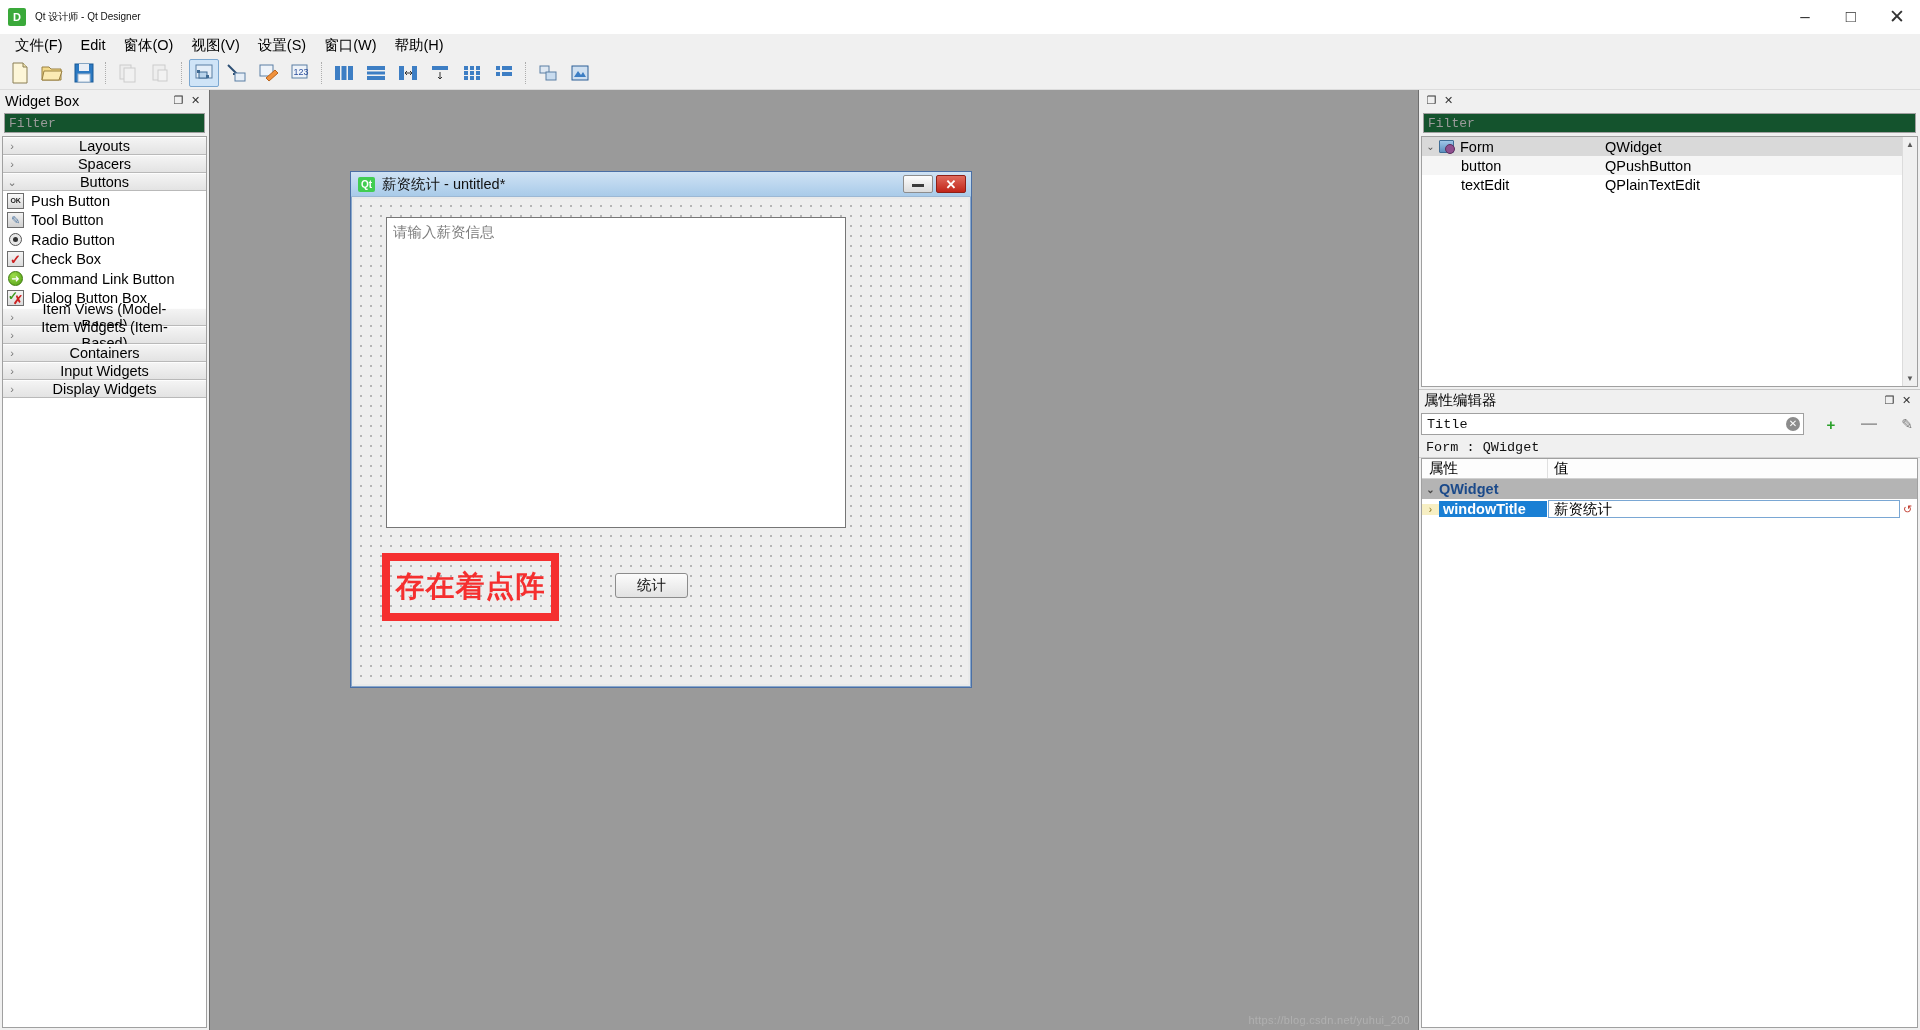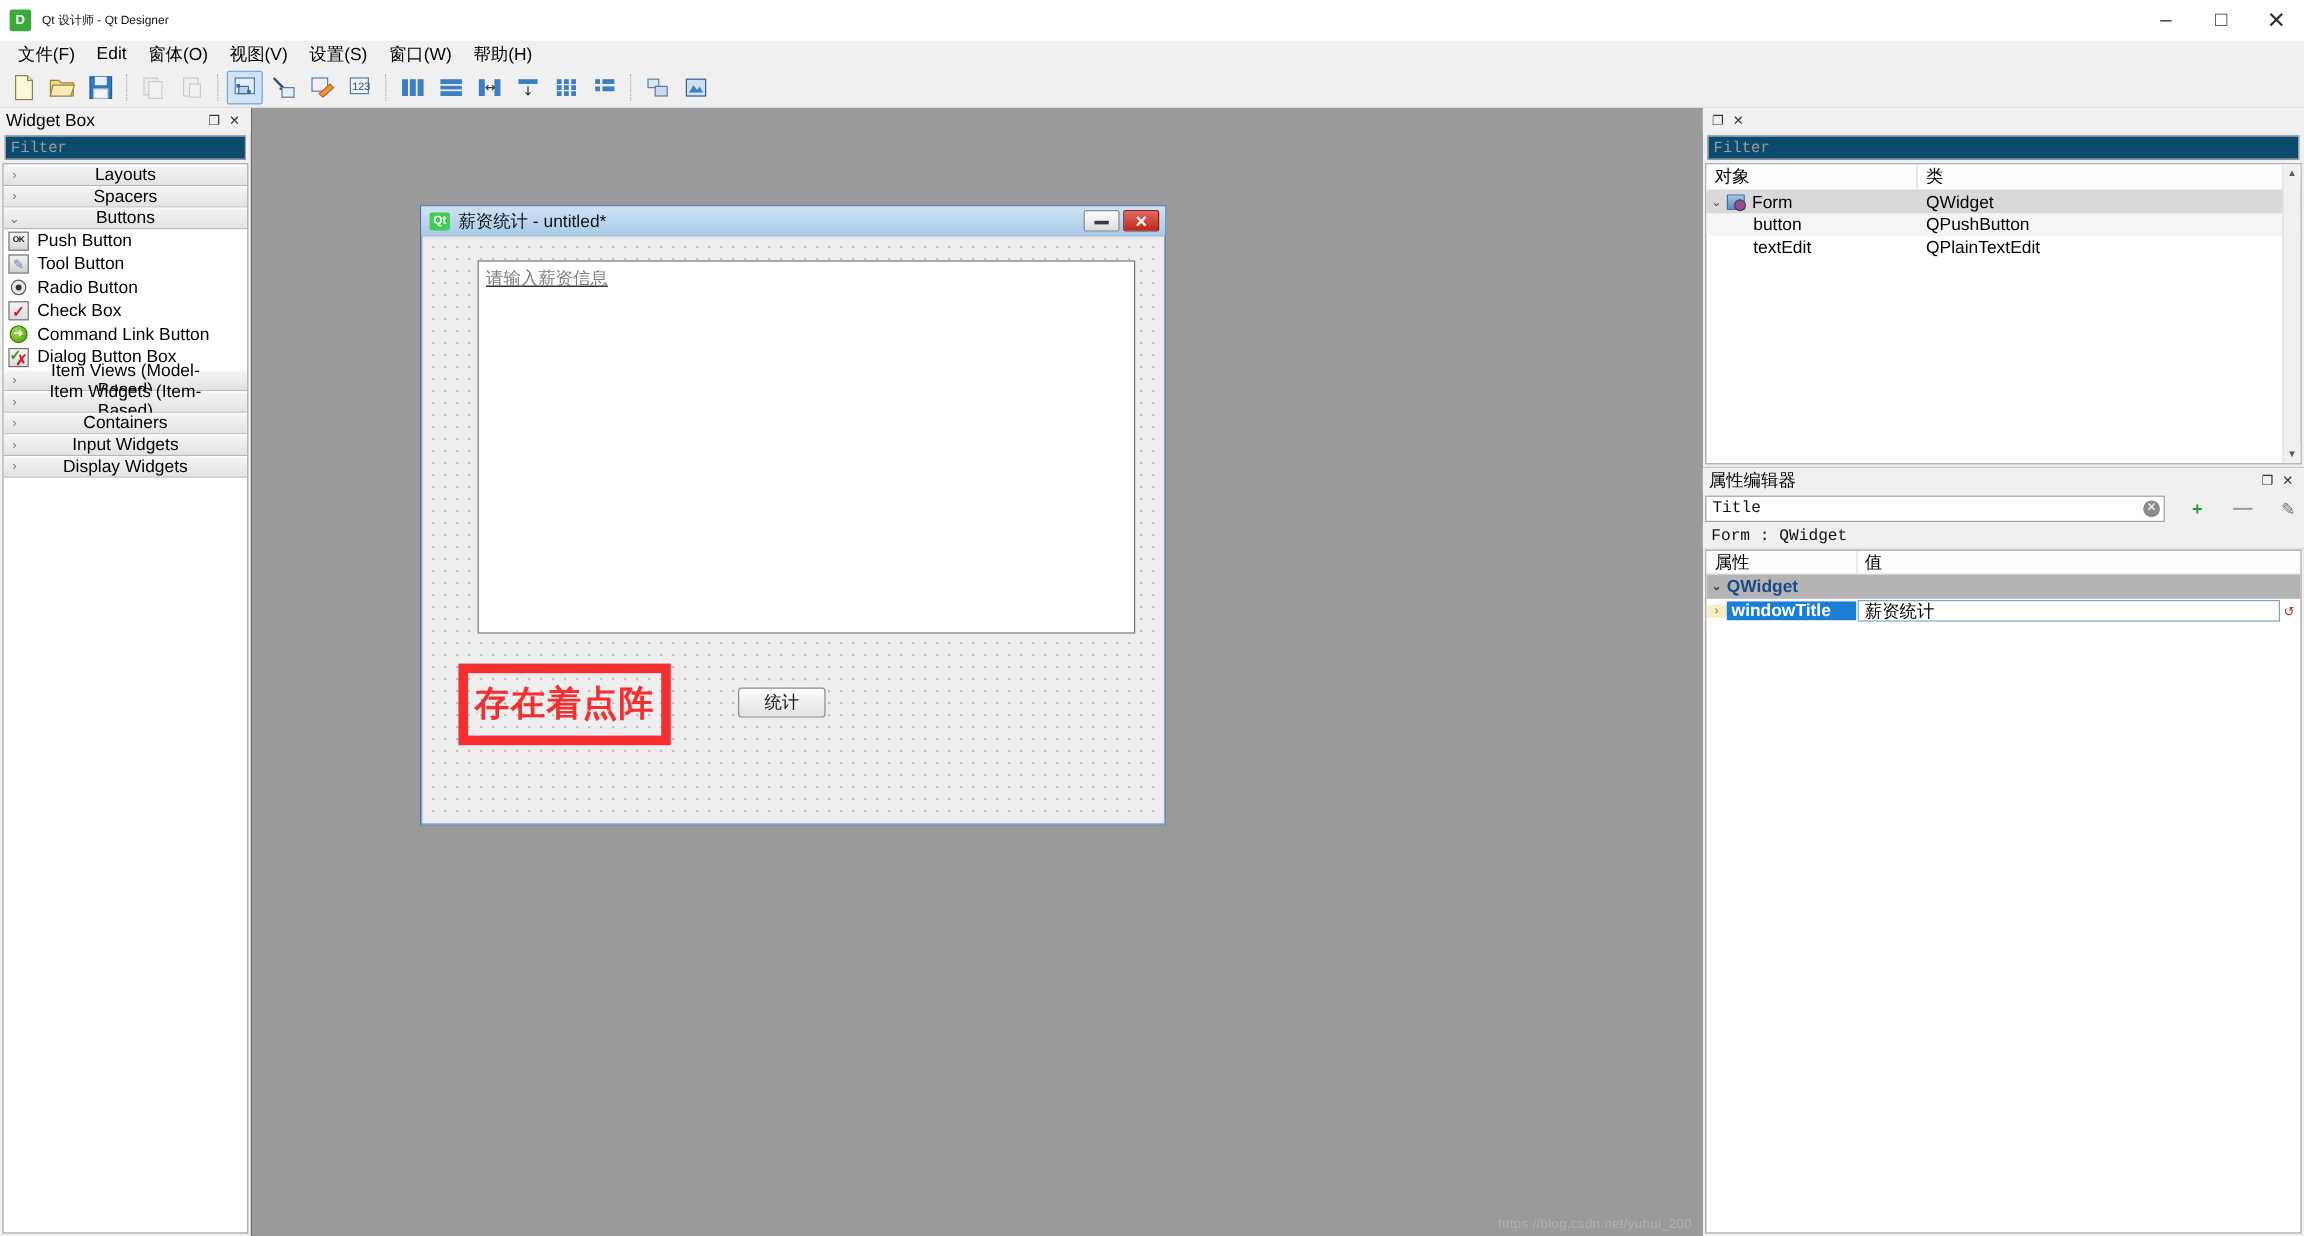--- a/index.html
+++ b/index.html
@@ -66,21 +66,21 @@
   .dock-title{
     height:21px;display:flex;align-items:center;
     padding-left:5px;font-size:14.5px;color:#000;background:#f0f0f0;
   }
   .dock-title .dt-label{flex:1;}
   .dock-btns{display:flex;gap:2px;padding-right:6px;}
   .dbtn{width:15px;height:15px;display:flex;align-items:center;justify-content:center;
         font-size:11px;color:#333;}
 
   .filter-box{
-    margin:2px 4px 3px 4px;height:20px;background:#0c4a6e;border:1px solid #a0a0a0;
+    margin:2px 4px 3px 4px;height:20px;background:#14532d;border:1px solid #a0a0a0;
     display:flex;align-items:center;padding:0 4px;
   }
   .filter-box .ph{
     font-family:"Liberation Mono", monospace;font-size:13px;color:#9b9b9b;
   }
 
   
   .leftdock{width:210px;border-right:1px solid #6e6e6e;}
   .wb-list{flex:1;background:#fff;border:1px solid #a0a0a0;margin:0 2px 2px 2px;overflow:hidden;}
   .cat{
@@ -154,22 +154,22 @@
     border-radius:2px;color:#fff;font-size:13px;font-weight:bold;
     display:flex;align-items:center;justify-content:center;line-height:1;
   }
   .fw-body{
     position:absolute;left:3px;right:3px;top:27px;bottom:3px;
     background-color:#eeeeee;
     background-image:radial-gradient(#b5b5b5 1px, transparent 1.1px);
     background-size:10px 10px;background-position:2px 2px;
   }
   .plain-edit{
-    position:absolute;left:44px;top:18px;width:548px;height:311px;
-    background:#ffffff;border:1px solid #767676;text-decoration:underline;
+    position:absolute;left:32px;top:18px;width:460px;height:311px;
+    background:#ffffff;border:1px solid #767676;
   }
   .plain-edit .ph{
     font-size:14.5px;color:#7d7d7d;padding:5px 6px;display:block;
   }
   .redbox{
     position:absolute;left:28px;top:354px;width:177px;height:68px;
     border:8px solid #f52f2f;display:flex;align-items:center;justify-content:center;
   }
   .redbox span{
     color:#f52f2f;font-size:29px;font-weight:bold;letter-spacing:1px;
@@ -537,24 +537,20 @@
       <div class="dock-title">
         <span class="dock-btns">
           <span class="dbtn">❐</span>
           <span class="dbtn">✕</span>
         </span>
       </div>
       <div class="filter-box">
         <span class="ph">Filter</span>
       </div>
       <div class="tree">
-        <div class="tree-head">
-          <div class="th c1">对象</div>
-          <div class="th c2">类</div>
-        </div>
         <div class="trow sel">
           <div class="tc1">
             <span class="tarrow">⌄</span>
             <span class="tico"></span>
             <span>Form</span>
           </div>
           <div class="tc2">QWidget</div>
         </div>
         <div class="trow alt">
           <div class="tc1">

